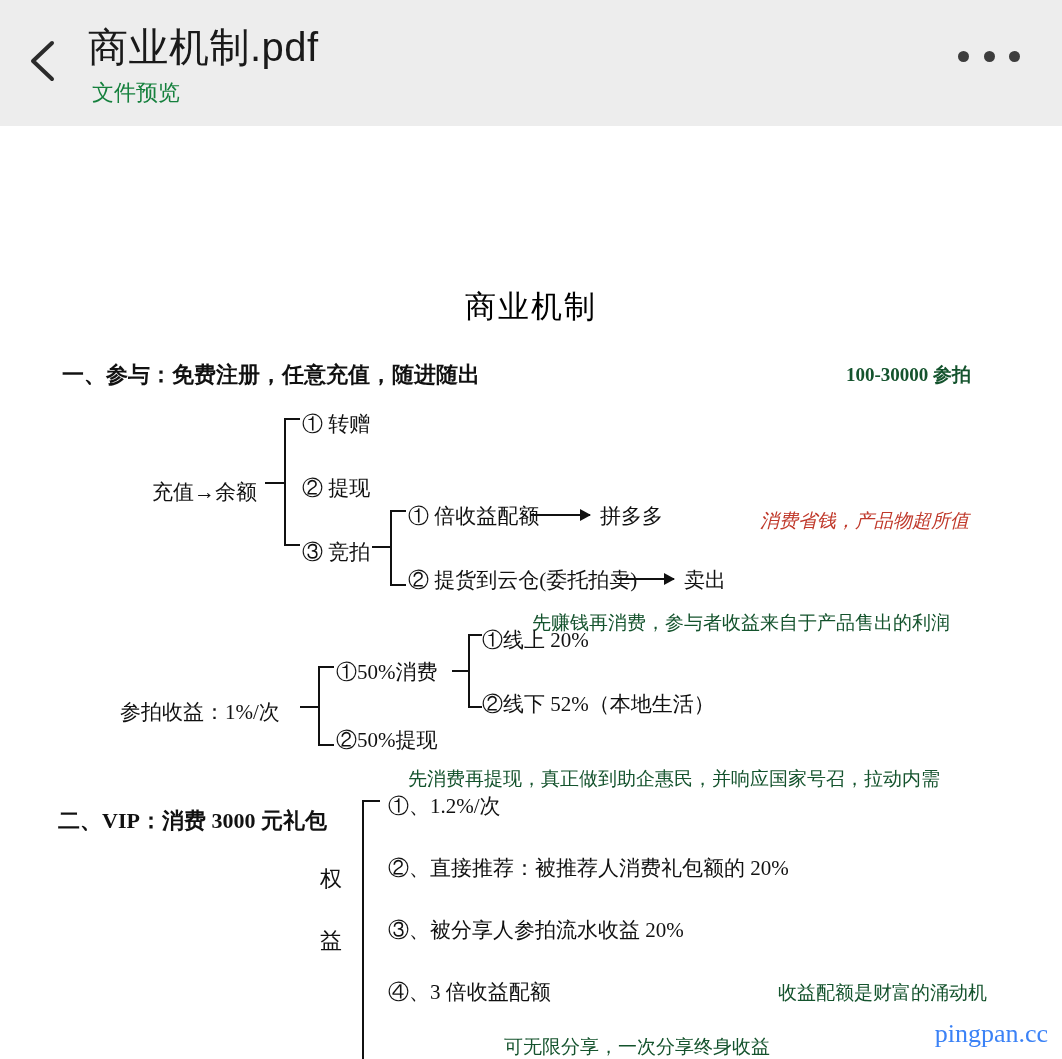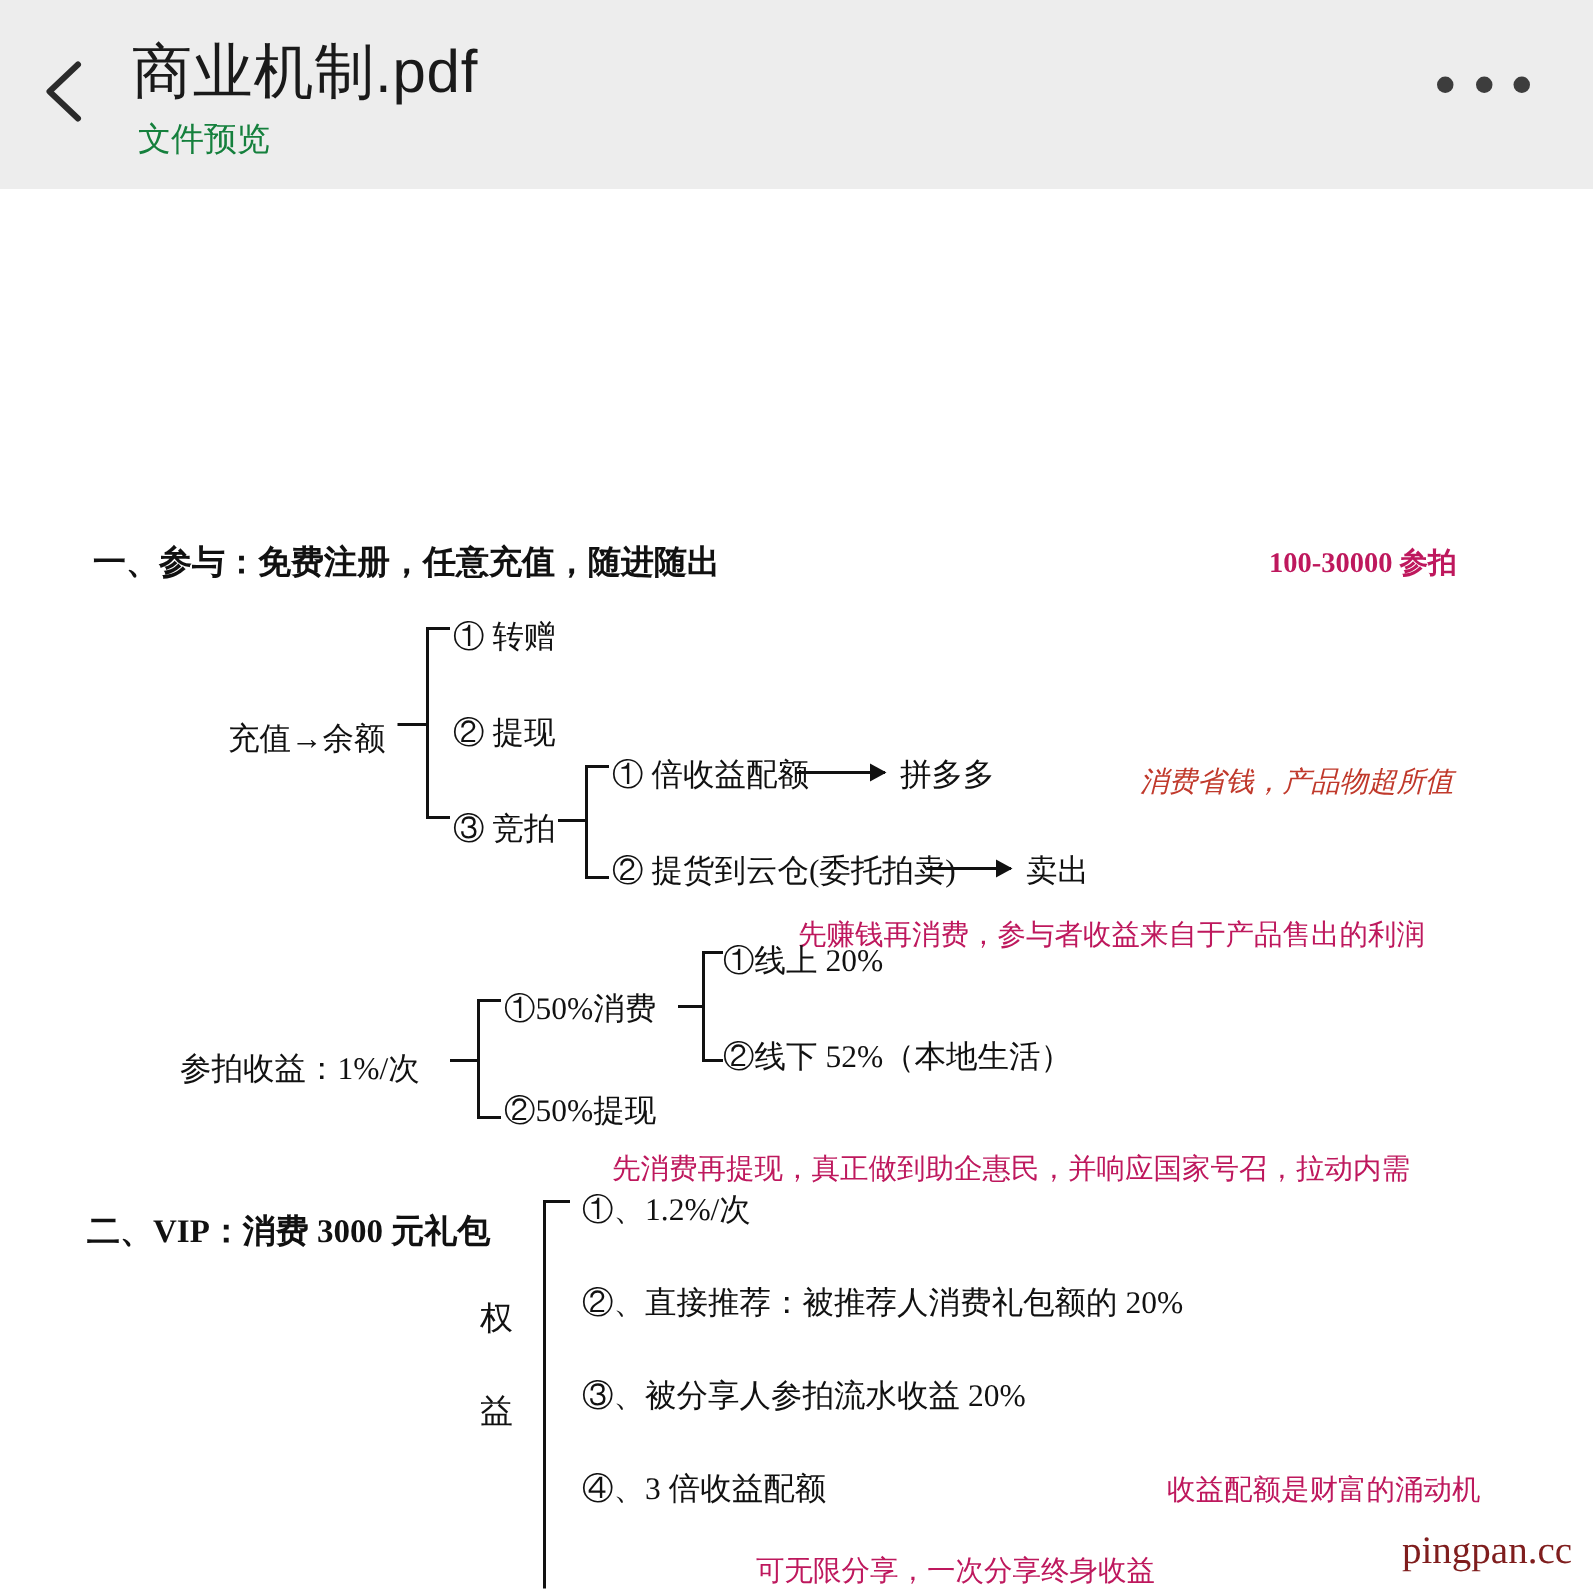--- a/index.html
+++ b/index.html
@@ -88,21 +88,21 @@
     letter-spacing: 2px;
   }
 
   .t {
     position: absolute;
     white-space: nowrap;
     font-family: "Liberation Serif", serif;
     color: #111;
   }
   .red {
-    color: #be185d;
+    color: #14532d;
   }
   .redi {
     color: #c0392b;
     font-style: italic;
   }
 
   
   .brk {
     position: absolute;
     border-left: 2px solid #111;
@@ -129,21 +129,21 @@
     top: -5px;
     border-left: 11px solid #111;
     border-top: 6px solid transparent;
     border-bottom: 6px solid transparent;
   }
   .wm-brand {
     position: absolute;
     right: 14px;
     bottom: 10px;
     font-size: 26px;
-    color: #7f1d1d;
+    color: #3b82f6;
     font-family: "Liberation Serif", serif;
   }
 </style>
 </head>
 <body>
 
 <div class="header">
   <div class="back-icon">
     <svg width="40" height="46" viewBox="0 0 40 46" aria-hidden="true">
       <polyline points="28,5 9,23 28,41" fill="none" stroke="#2b2b2b" stroke-width="4" stroke-linecap="round" stroke-linejoin="round"></polyline>
@@ -153,20 +153,21 @@
   <div class="header-sub">文件预览</div>
   <div class="more-icon">
     <i></i>
       <i></i>
       <i></i>
   </div>
 </div>
 
 <div class="doc">
 
+  <div class="doc-title">商业机制</div>
 
   <div class="t" style="left:62px; top:234px; font-size:22px; font-weight:600;">一、参与：免费注册，任意充值，随进随出</div>
   <div class="t red" style="left:846px; top:236px; font-size:19px; font-weight:700;">100-30000 参拍</div>
 
   <div class="t" style="left:152px; top:352px; font-size:21px;">充值→余额</div>
   <div class="brk" style="left:284px; top:292px; width:16px; height:128px;"></div>
   <div class="hline" style="left:265px; top:356px; width:20px;"></div>
 
   <div class="t" style="left:302px; top:284px; font-size:21px;">① 转赠</div>
   <div class="t" style="left:302px; top:348px; font-size:21px;">② 提现</div>

